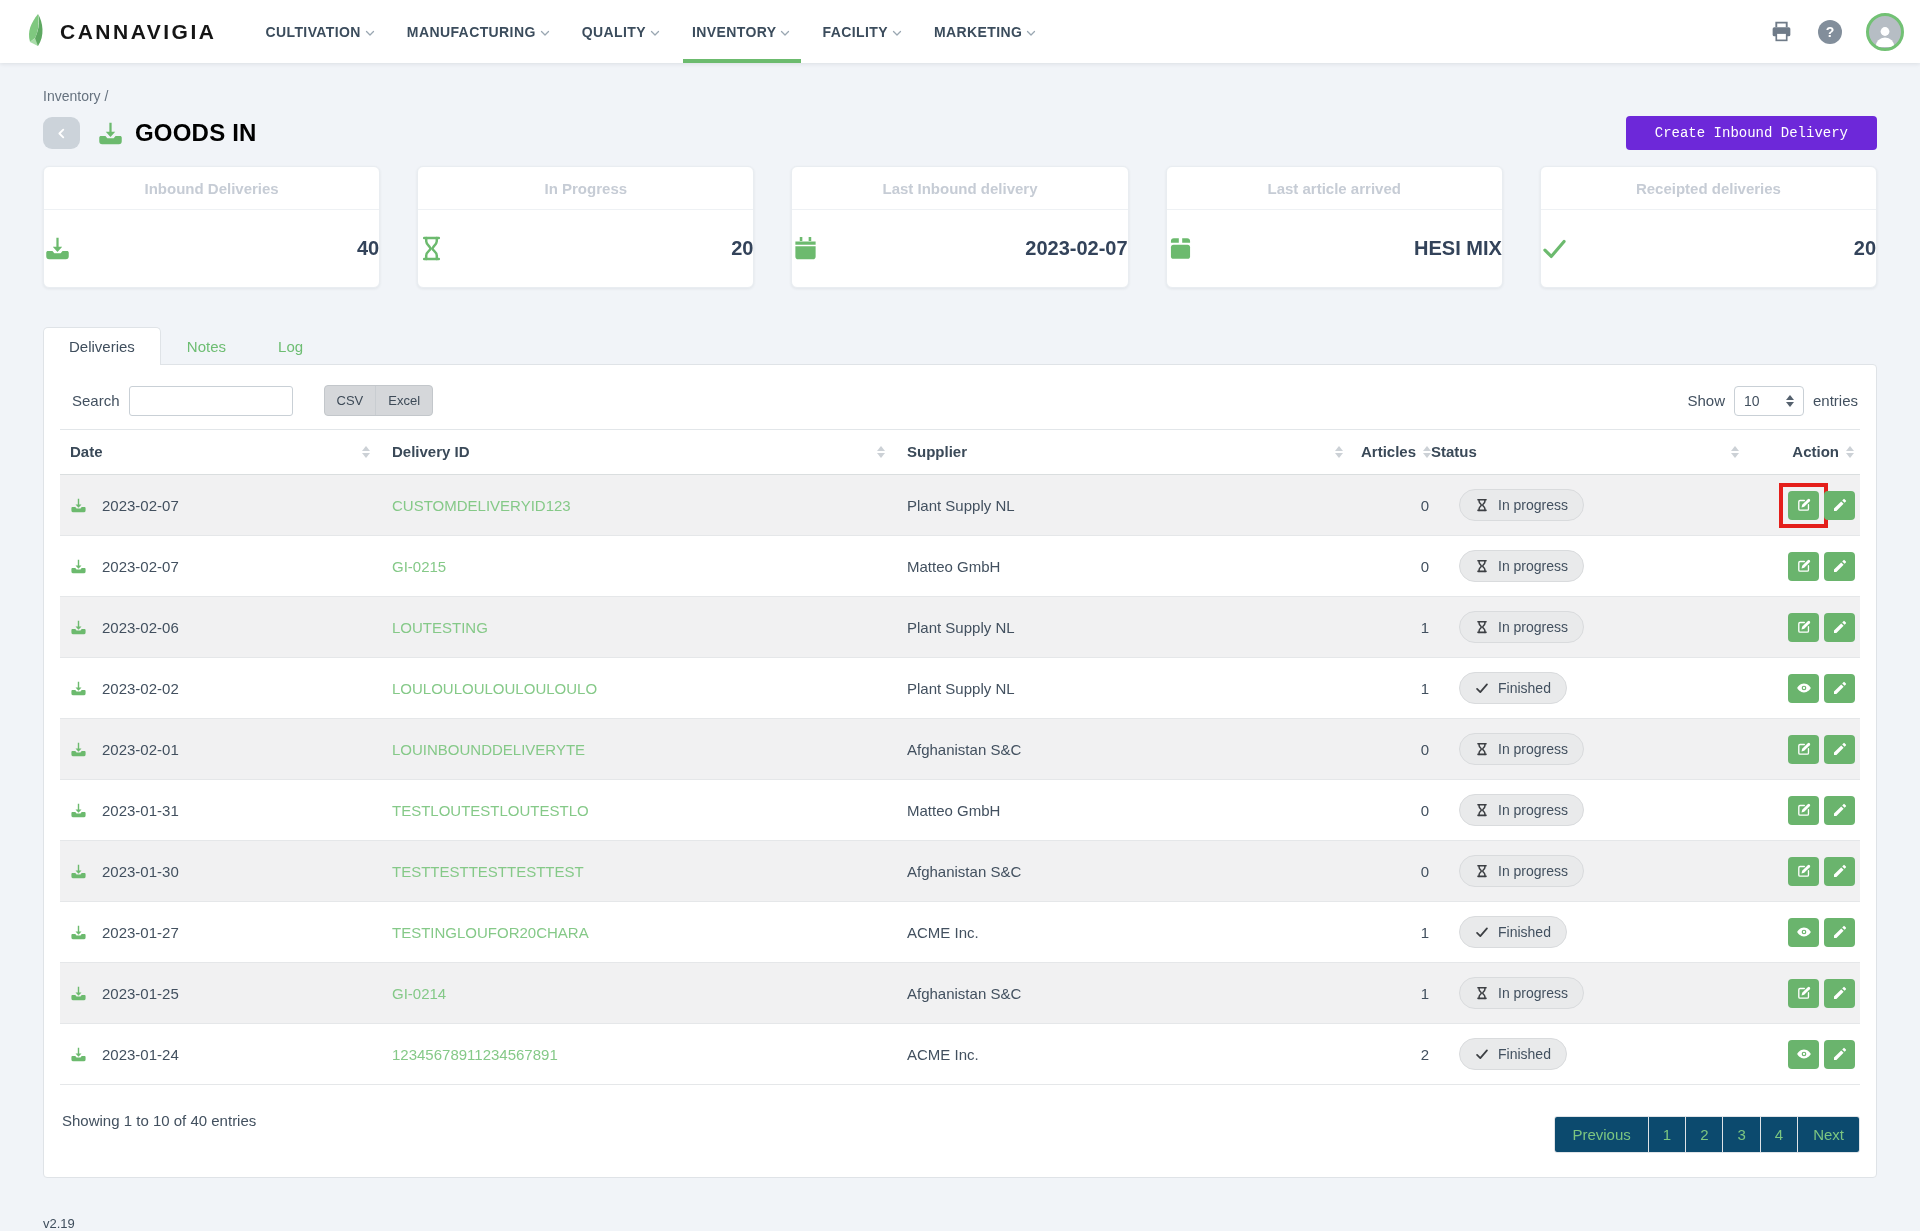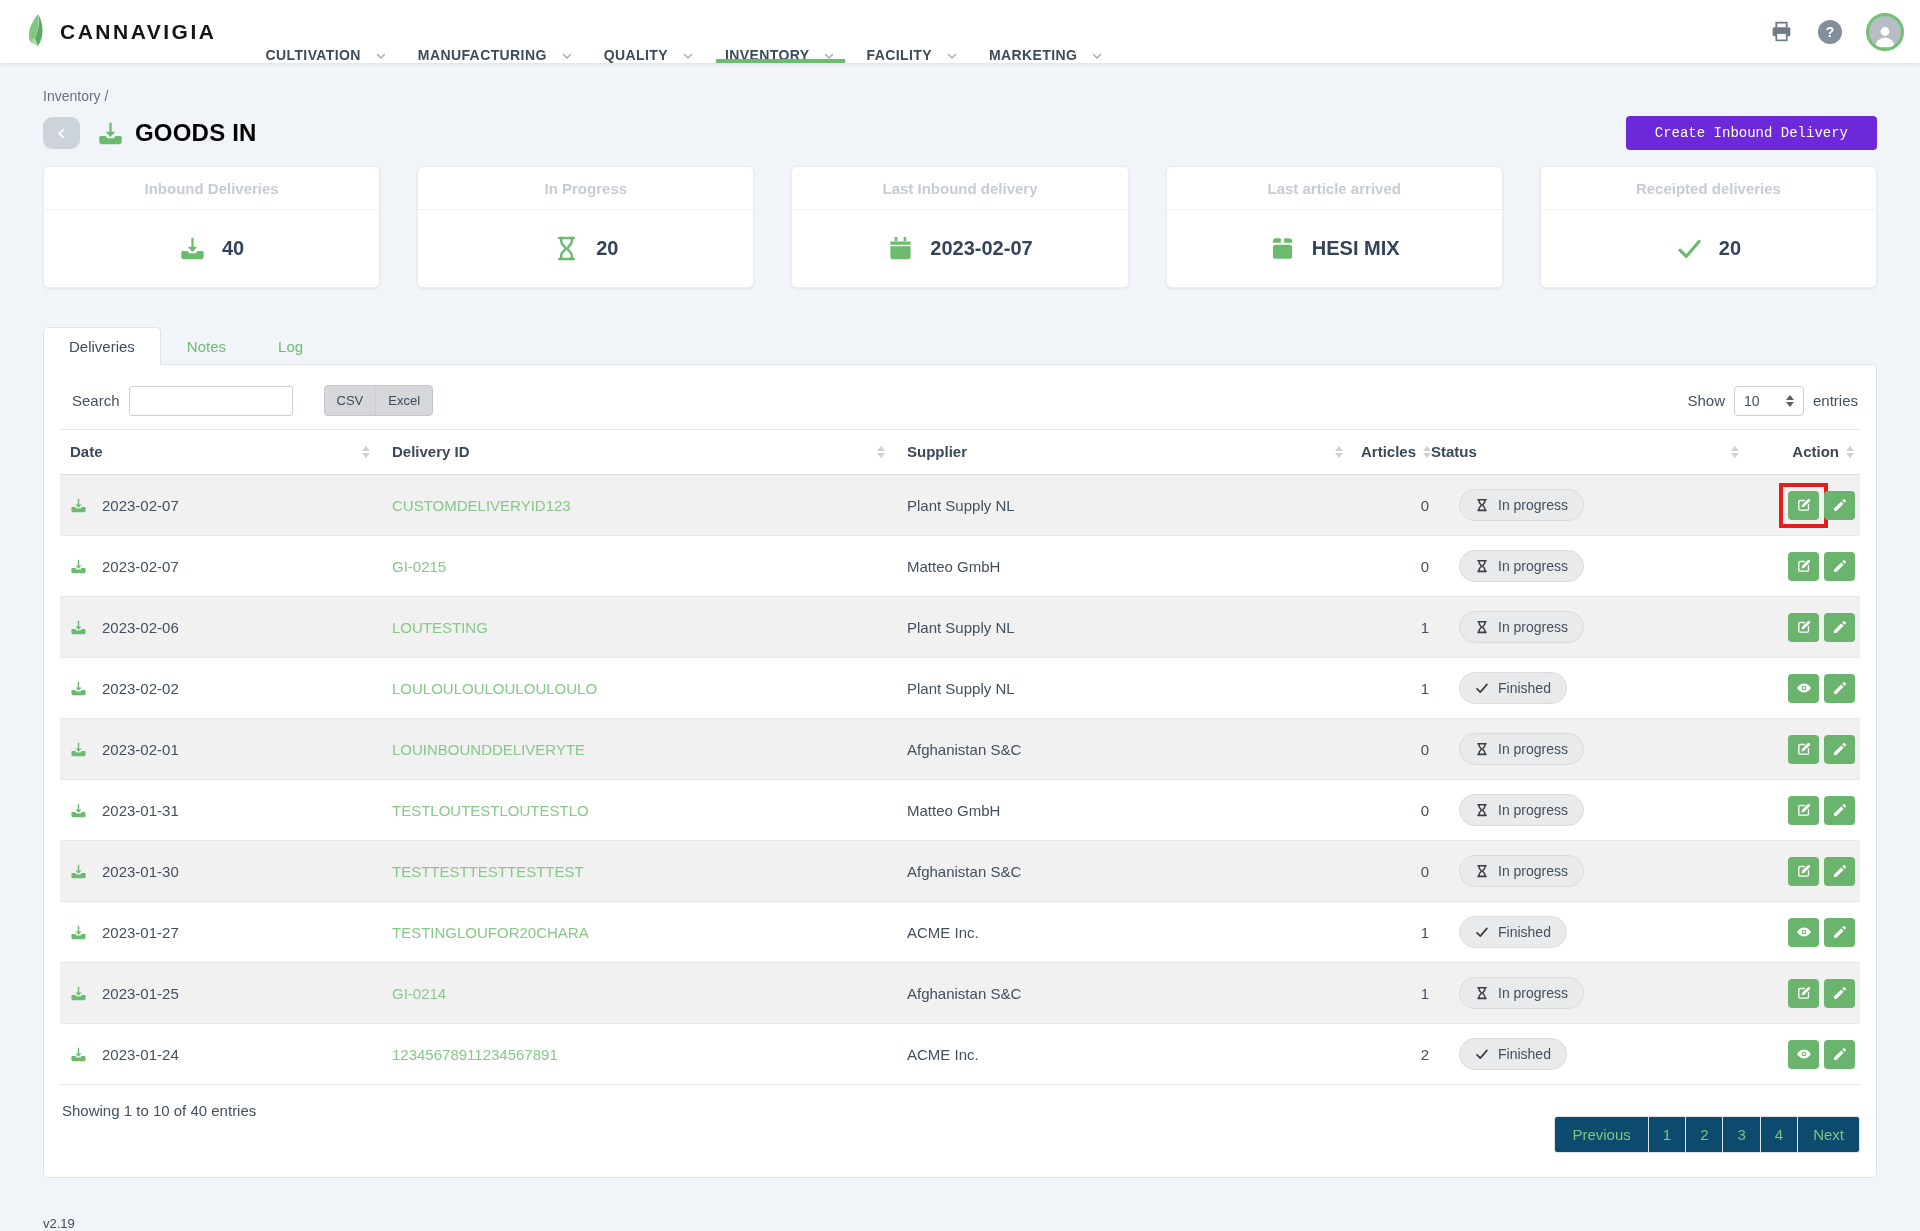--- a/index.html
+++ b/index.html
@@ -12,21 +12,21 @@
   }
   svg { display:block; }
 
   
   .navbar{height:63px;background:#fff;box-shadow:0 1px 4px rgba(30,40,50,.10);
     display:flex;align-items:center;padding:0 16px 0 22px;position:relative;z-index:10;}
   .logo{display:flex;align-items:center;gap:8px;}
   .logo-leaf{width:30px;height:40px;}
   .logo-text{font-size:21px;font-weight:700;letter-spacing:2.5px;color:#151515;}
   .nav{display:flex;height:100%;margin-left:34px;}
-  .nav-item{display:flex;align-items:flex-end;gap:13px;height:100%;padding:0 15px;cursor:pointer;position:relative;}
+  .nav-item{display:flex;align-items:center;gap:2px;height:100%;padding:0 15px;cursor:pointer;position:relative;}
   .nav-label{font-size:14px;font-weight:700;letter-spacing:.4px;color:#3b4c5c;}
   .nav-item .chev{width:14px;height:14px;color:#9aa7b2;margin-top:2px;}
   .nav-item.active::after{content:"";position:absolute;left:6px;right:6px;bottom:0;height:4px;background:#6cbb6e;}
   .nav-right{margin-left:auto;display:flex;align-items:center;gap:24px;}
   .icon-btn{background:none;border:none;cursor:pointer;padding:0;}
   .printer-ic{width:25px;height:25px;color:#6f7b88;}
   .help-circle{width:24px;height:24px;border-radius:50%;background:#828e9b;color:#fff;
     display:flex;align-items:center;justify-content:center;font-size:14px;font-weight:700;}
   .avatar{width:38px;height:38px;border-radius:50%;background:#b6bdc4;border:3px solid #72c174;
     display:flex;align-items:flex-end;justify-content:center;overflow:hidden;cursor:pointer;}
@@ -43,21 +43,21 @@
   .page-title{font-size:24px;font-weight:700;color:#000000;margin-left:11px;letter-spacing:.2px;}
   .create-btn{margin-left:auto;background:#6d28d9;color:#fff;border:none;border-radius:4px;
     font-size:14px;padding:9px 29px;cursor:pointer;font-family:Liberation Mono, monospace;}
 
   
   .stats{display:flex;gap:37px;margin-top:13px;}
   .card{flex:1;background:#fff;border:1px solid #e9edf1;border-radius:6px;
     box-shadow:0 1px 3px rgba(40,50,60,.08);overflow:hidden;}
   .card-h{text-align:center;padding:13px 8px 12px;font-size:15px;font-weight:700;color:#c6ccd5;
     border-bottom:1px solid #eef1f4;}
-  .card-b{height:77px;display:flex;align-items:center;justify-content:center;gap:16px;}
+  .card-b{height:77px;display:flex;align-items:center;justify-content:space-between;gap:16px;}
   .card-ic{width:27px;height:27px;color:#6cba6e;flex:0 0 auto;}
   .card-ic svg{width:100%;height:100%;}
   .card-v{font-size:20px;font-weight:700;color:#33435a;}
 
   
   .tabs{display:flex;margin-top:39px;position:relative;z-index:2;}
   .tab{font-size:15px;padding:10px 25px 9px;cursor:pointer;color:#6dbd72;background:transparent;
     border:1px solid transparent;border-bottom:none;border-radius:5px 5px 0 0;font-family:inherit;}
   .tab.active{background:#fff;border-color:#dfe3e7;color:#3f4e5d;margin-bottom:-1px;padding-bottom:10px;}
   .panel{background:#fff;border:1px solid #dfe3e7;border-radius:0 4px 4px 4px;
@@ -106,21 +106,21 @@
   .badge-ic svg{width:100%;height:100%;}
   .td.act{display:flex;justify-content:flex-end;gap:5px;padding-right:5px;}
   .abtn-wrap{position:relative;display:inline-flex;}
   .abtn{width:31px;height:29px;border:none;border-radius:4px;background:#6ab46d;cursor:pointer;
     display:flex;align-items:center;justify-content:center;color:#fff;}
   .abtn svg{width:16px;height:16px;}
   .red-box{position:absolute;top:-8px;bottom:-8px;left:-9px;right:-9px;border:4px solid #e41f1b;pointer-events:none;}
 
   
   .tfoot{display:flex;align-items:flex-start;margin-top:15px;}
-  .showing{font-size:15px;color:#42505f;margin-left:2px;margin-top:2px;}
+  .showing{font-size:15px;color:#42505f;margin-left:2px;margin-top:12px;}
   .pagination{margin-left:auto;display:flex;border:1px solid #dfe3e7;border-radius:3px;overflow:hidden;margin-top:16px;}
   .pbtn{background:#0c4a6e;border:none;border-left:1px solid #dfe3e7;color:#7cc681;font-size:15px;
     padding:9px 14px;cursor:pointer;font-family:inherit;min-width:36px;}
   .pbtn:first-child{border-left:none;padding:9px 17px;}
   .pbtn.next{padding:9px 15px;}
 
   .version{margin:38px 0 20px;font-size:13px;color:#3e4d5c;}
 </style>
 </head>
 <body>

